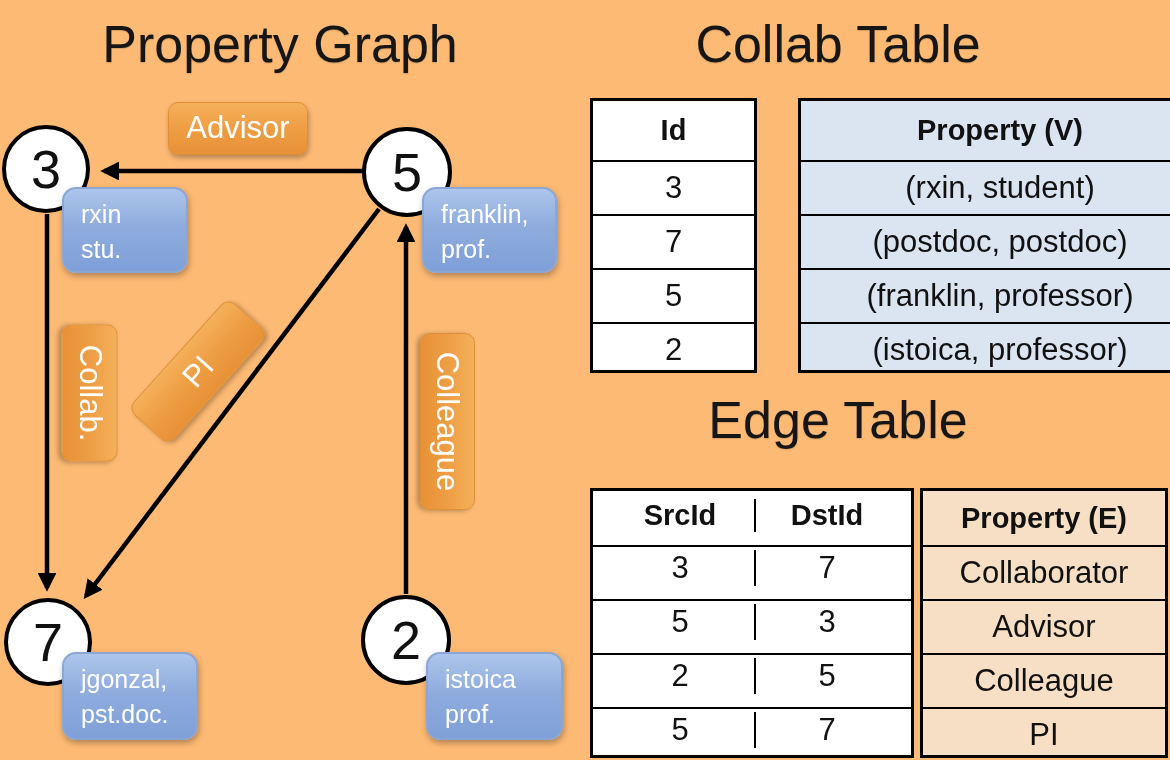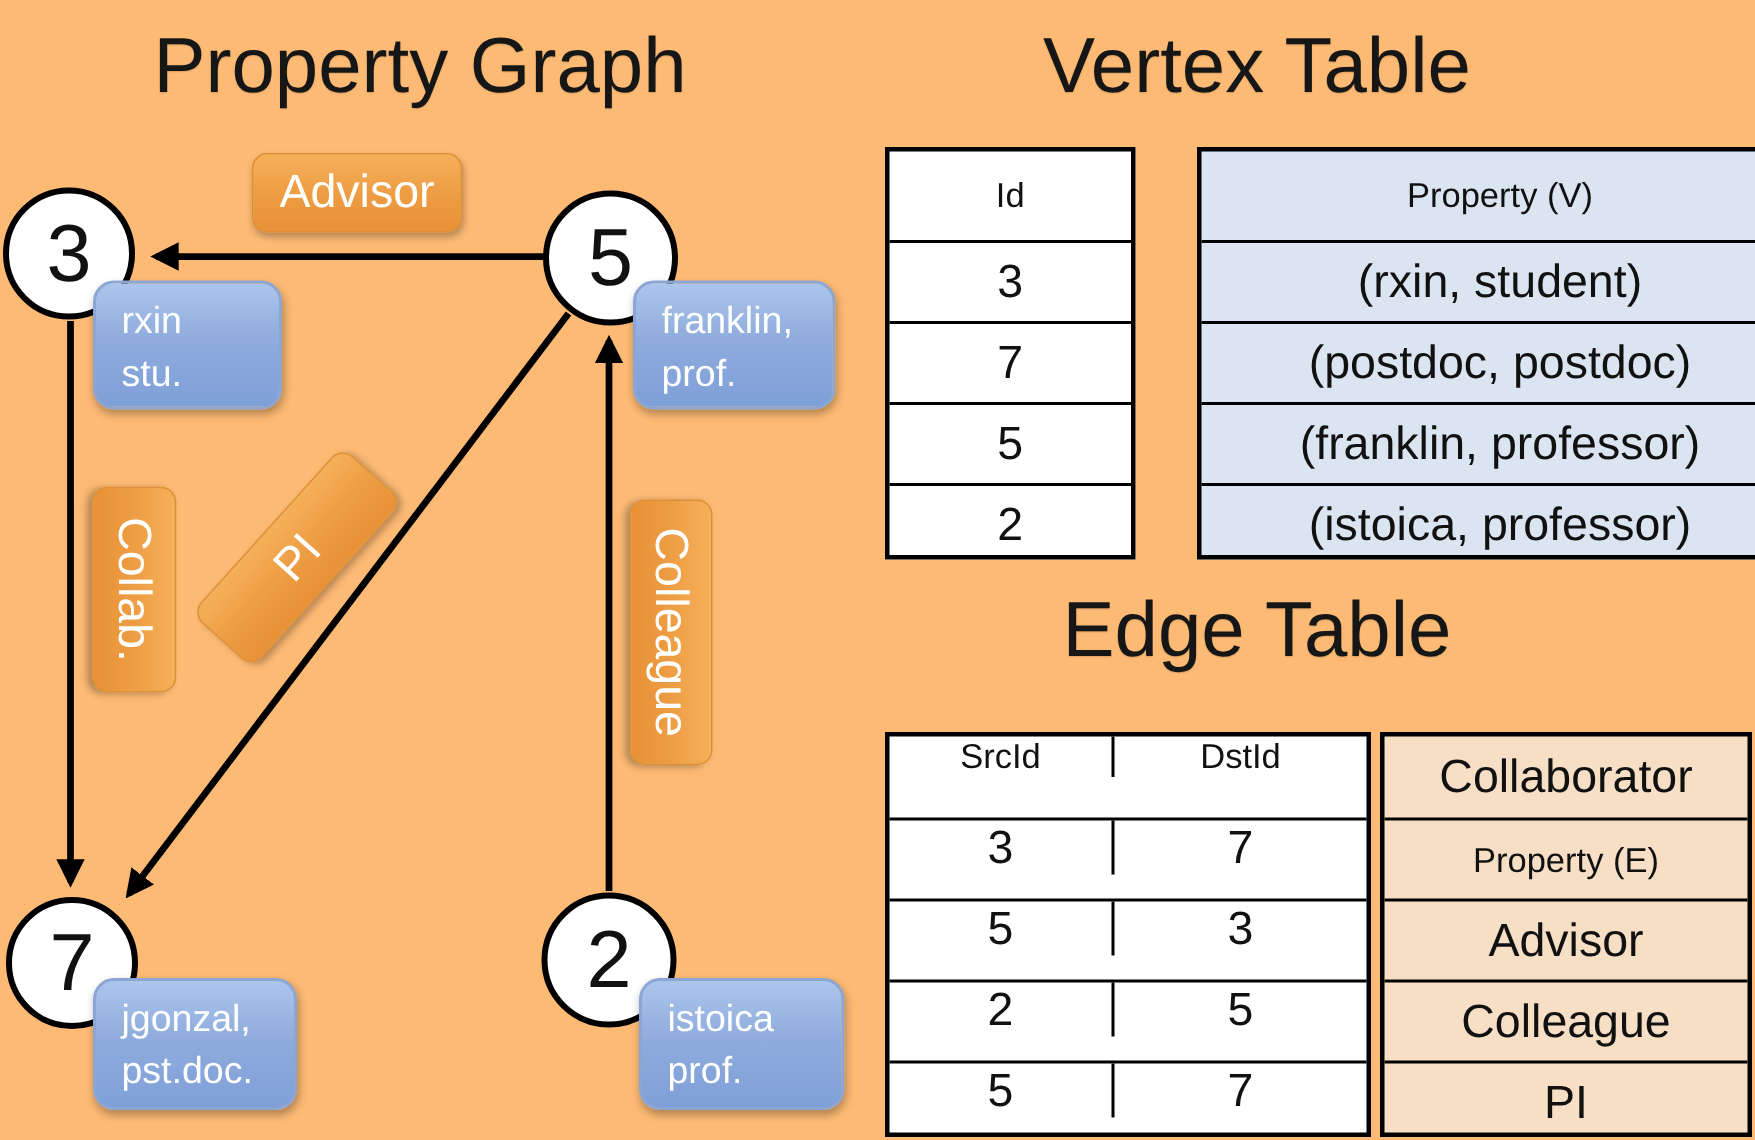--- a/index.html
+++ b/index.html
@@ -47,33 +47,33 @@
   #elabel-colleague{left:359px;top:394px;width:177px;height:55px;line-height:53px;
                  transform:rotate(90deg);}
   #elabel-pi{left:123px;top:344px;width:150px;height:55px;line-height:53px;
                  transform:rotate(-48deg);}
 
   
   .tbox{position:absolute;border:3px solid #000;box-sizing:border-box;background:#fff;}
   .trow{box-sizing:border-box;display:flex;align-items:center;justify-content:center;
         text-align:center;font-size:31px;font-weight:300;color:#111;}
   .trow + .trow{border-top:2.5px solid #000;}
-  .thead{font-weight:400;font-size:23px;}
+  .thead{font-weight:700;font-size:29px;}
 
   
   #vt-id{left:590px;top:98px;width:167px;height:275px;}
   #vt-prop{left:762px;top:98px;width:404px;height:275px;background:#DBE5F2;margin-left:36px;}
   #vt-id .trow,#vt-prop .trow{height:54px;}
   #vt-id .thead,#vt-prop .thead{height:59px;}
 
   
   #et-src{left:590px;top:488px;width:324px;height:270px;}
   #et-prop{left:920px;top:488px;width:248px;height:270px;background:#F7DFC5;}
   #et-src .trow,#et-prop .trow{height:54px;}
-  .splitrow{display:flex;padding:0;align-items:flex-start;}
+  .splitrow{display:flex;padding:13px;align-items:flex-end;}
   .splitrow .cell{flex:0 0 148px;display:flex;align-items:center;justify-content:center;}
   .splitrow .cell + .cell{flex:1 1 auto;border-left:2.5px solid #000;}
 </style>
 </head>
 <body>
 
 <div id="stage">
 
   <div id="graph-panel">
     <div class="big-title" id="graph-title">Property Graph</div>
@@ -119,21 +119,21 @@
     <div class="bluebox" id="vbox-jgonzal">
       <div>jgonzal,</div>
       <div>pst.doc.</div>
     </div>
     <div class="bluebox" id="vbox-istoica">
       <div>istoica</div>
       <div>prof.</div>
     </div>
   </div>
 
-  <div class="big-title" id="vertex-title">Vertex Table</div>
+  <div class="big-title" id="vertex-title">Collab Table</div>
 
   <div class="tbox" id="vt-id">
     <div class="trow thead">Id</div>
     <div class="trow">3</div>
     <div class="trow">7</div>
     <div class="trow">5</div>
     <div class="trow">2</div>
   </div>
 
   <div class="tbox" id="vt-prop">
@@ -163,20 +163,20 @@
       <div class="cell">2</div>
       <div class="cell">5</div>
     </div>
     <div class="trow splitrow">
       <div class="cell">5</div>
       <div class="cell">7</div>
     </div>
   </div>
 
   <div class="tbox" id="et-prop">
+    <div class="trow thead">Property (E)</div>
     <div class="trow">Collaborator</div>
-    <div class="trow thead">Property (E)</div>
     <div class="trow">Advisor</div>
     <div class="trow">Colleague</div>
     <div class="trow">PI</div>
   </div>
 
 </div>
 
 </body></html>

